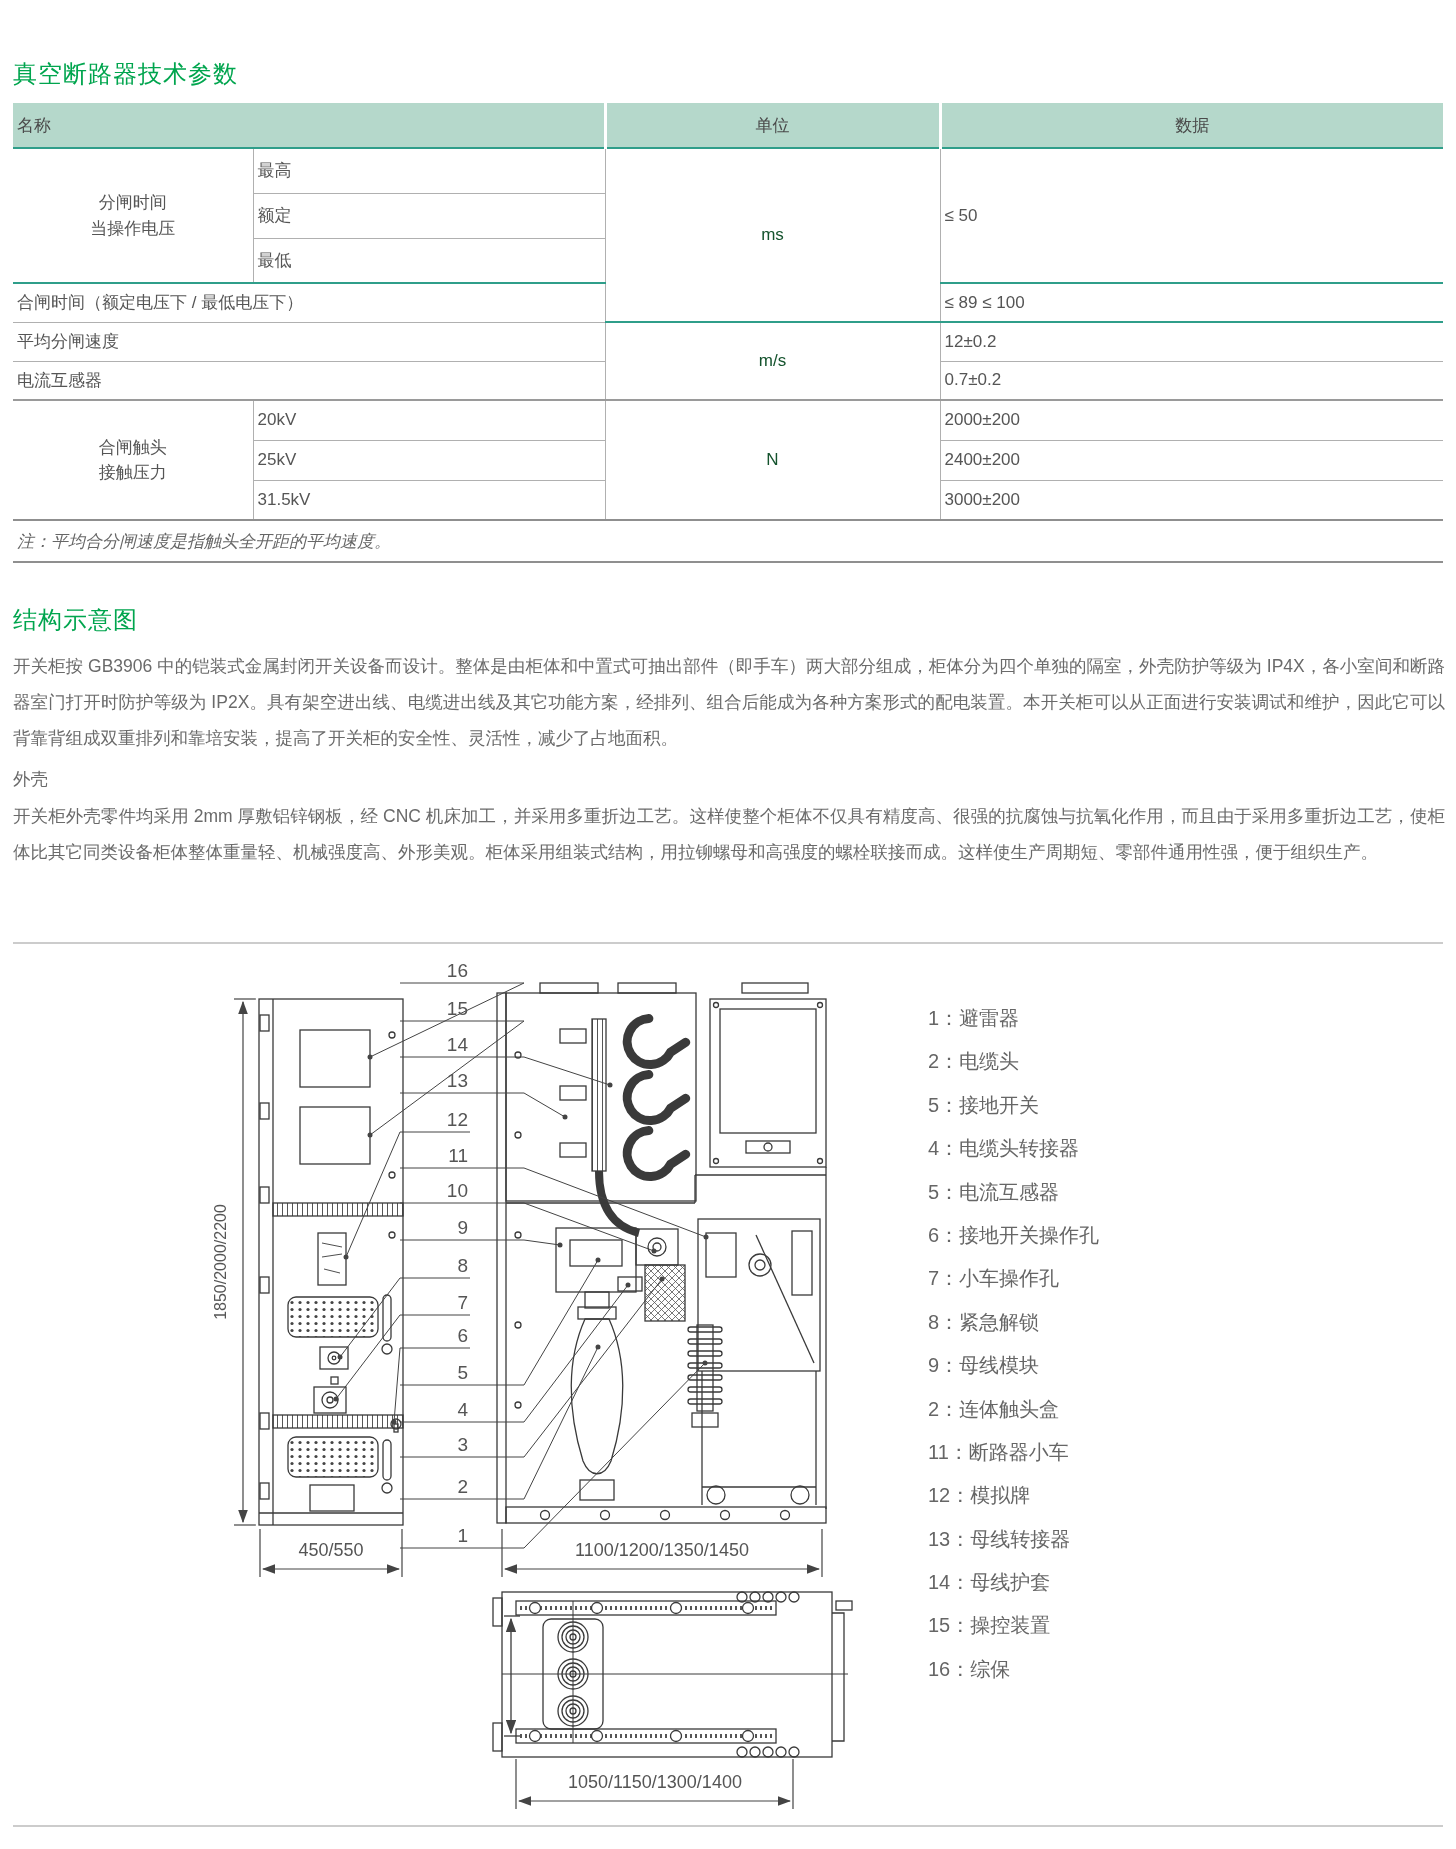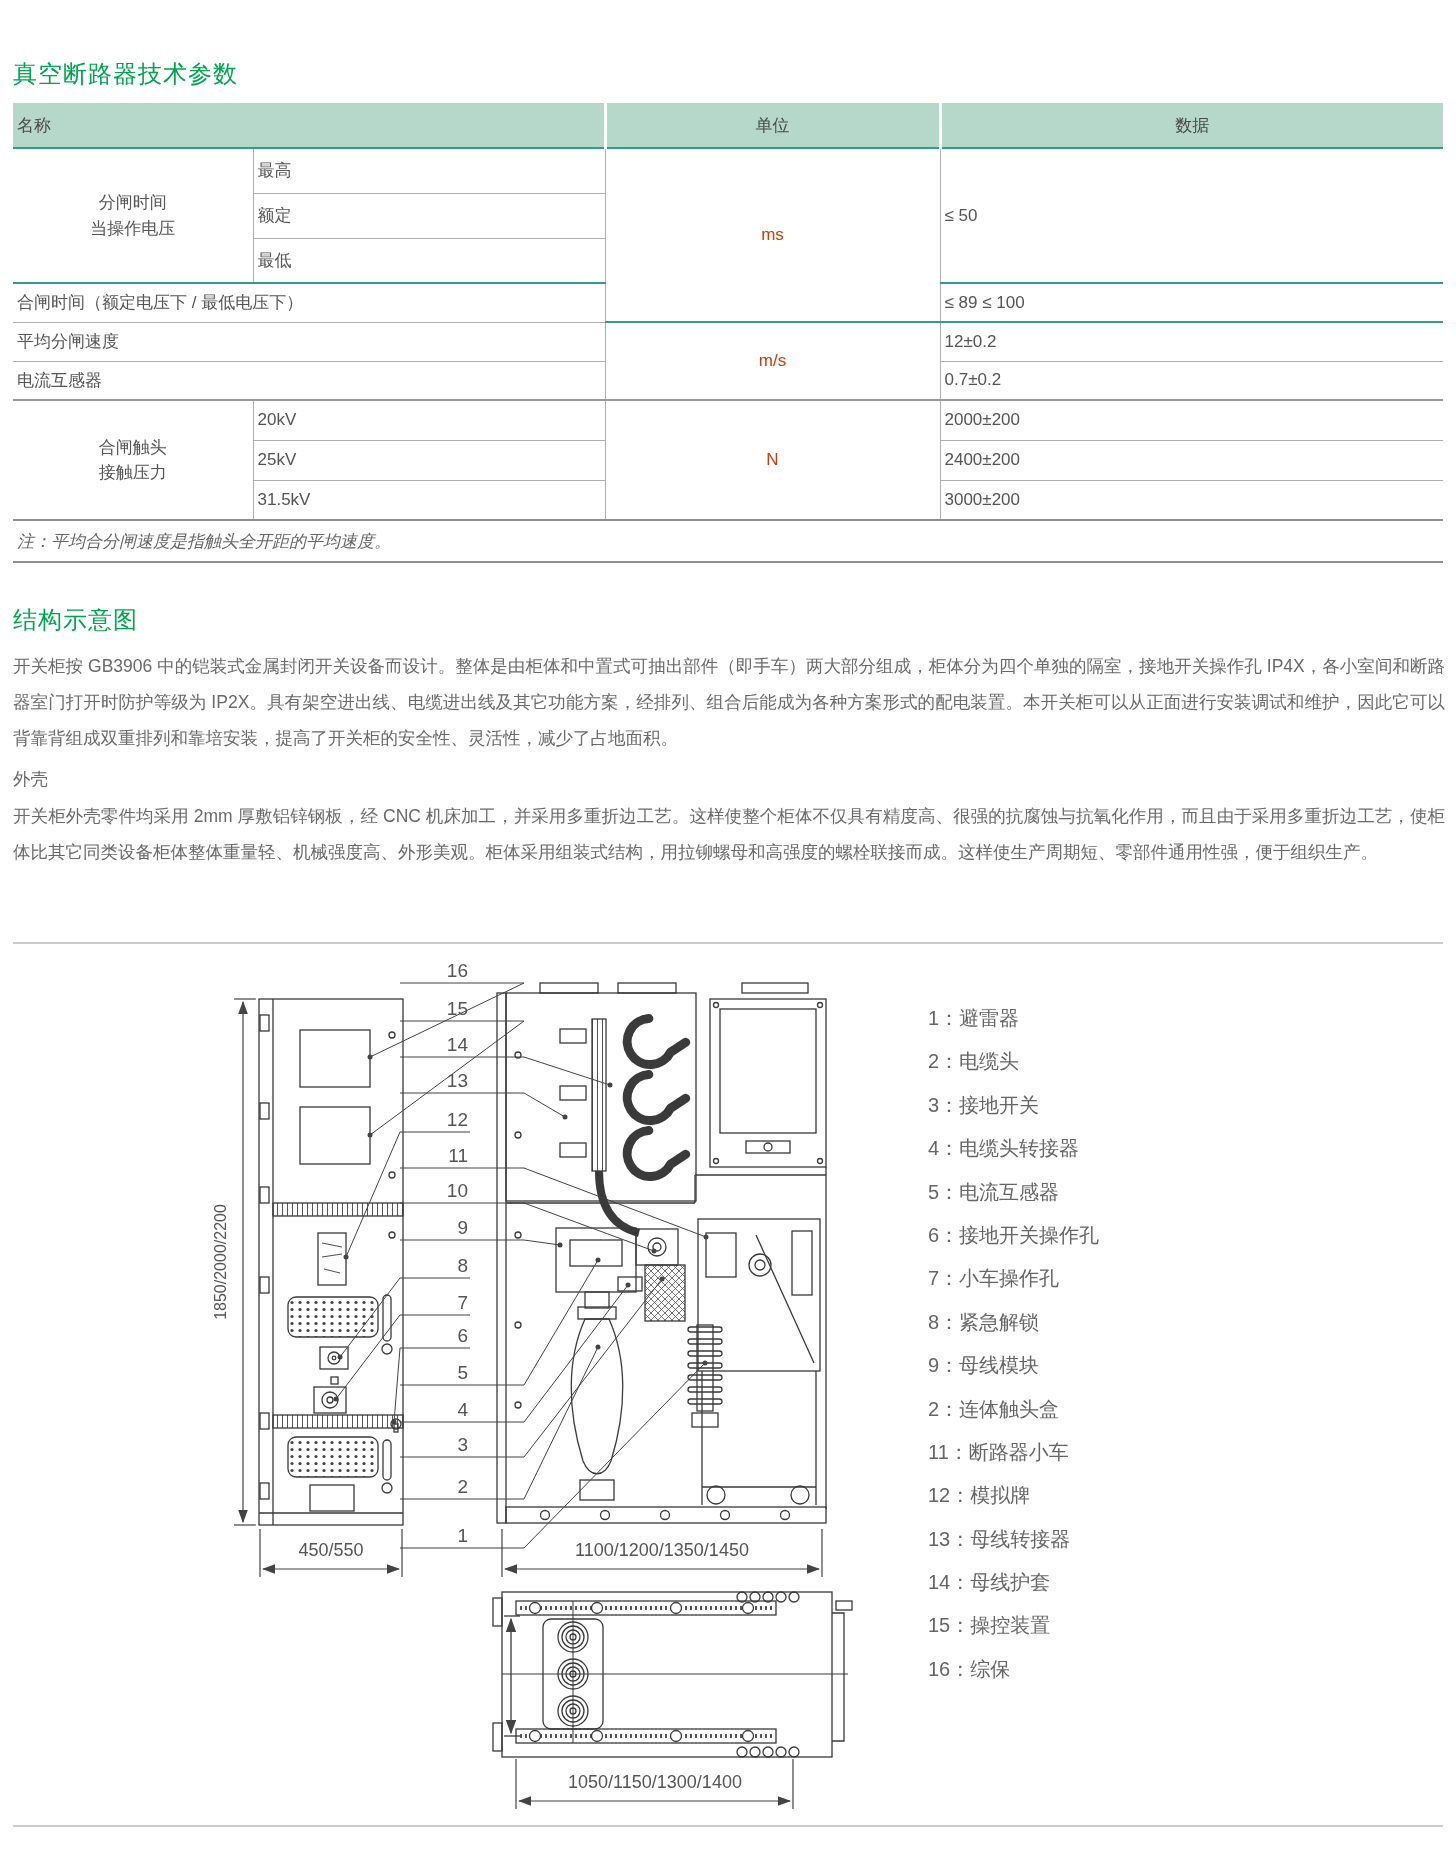--- a/index.html
+++ b/index.html
@@ -14,21 +14,21 @@
   table.spec{position:absolute;left:13px;top:103px;width:1430px;border-collapse:collapse;
     table-layout:fixed;font-size:17px;color:#555;}
   table.spec td,table.spec th{padding:4px;vertical-align:middle;}
   .hd{background:#b5d8cb;border-bottom:2px solid #2f9e8a;color:#4a4a4a;font-weight:normal;}
   .hd-name{text-align:left;padding-left:24px;}
   .hd-c{text-align:center;}
   .gapL{border-left:3px solid #fff;}
   .name-group{text-align:center;padding-left:24px;line-height:1.5;}
   .name-span{text-align:left;padding-left:24px;}
   .sub{text-align:left;padding-left:17px;}
-  .unit{text-align:center;color:#c2410c;}
+  .unit{text-align:center;color:#14532d;}
   .val{text-align:left;}
   .note{text-align:left;padding-left:17px;color:#666;font-style:italic;}
   .bl{border-left:1px solid #b0b0b0;}
   .br{border-right:1px solid #b0b0b0;}
   .bb-gray{border-bottom:1px solid #b0b0b0;}
   .bb-teal{border-bottom:2px solid #2f9e8a;}
   .bb-mid{border-bottom:2px solid #9a9a9a;}
   .bb-dark{border-bottom:2px solid #8f8f8f;}
   tr.h45{height:45px;} tr.h39{height:39px;} tr.h40{height:40px;} tr.h42{height:42px;}
   
@@ -102,21 +102,21 @@
     <td class="val bb-dark">3000±200</td>
   </tr>
   <tr class="h42">
     <td class="note bb-dark" colspan="4">注：平均合分闸速度是指触头全开距的平均速度。</td>
   </tr>
 </tbody>
   </table>
 
 <div class="abs green-title" style="top:604px;">结构示意图</div>
 
-<div class="abs body-text" style="top:648px;">开关柜按 GB3906 中的铠装式金属封闭开关设备而设计。整体是由柜体和中置式可抽出部件（即手车）两大部分组成，柜体分为四个单独的隔室，接地开关操作孔 IP4X，各小室间和断路器室门打开时防护等级为 IP2X。具有架空进出线、电缆进出线及其它功能方案，经排列、组合后能成为各种方案形式的配电装置。本开关柜可以从正面进行安装调试和维护，因此它可以背靠背组成双重排列和靠培安装，提高了开关柜的安全性、灵活性，减少了占地面积。</div>
+<div class="abs body-text" style="top:648px;">开关柜按 GB3906 中的铠装式金属封闭开关设备而设计。整体是由柜体和中置式可抽出部件（即手车）两大部分组成，柜体分为四个单独的隔室，外壳防护等级为 IP4X，各小室间和断路器室门打开时防护等级为 IP2X。具有架空进出线、电缆进出线及其它功能方案，经排列、组合后能成为各种方案形式的配电装置。本开关柜可以从正面进行安装调试和维护，因此它可以背靠背组成双重排列和靠培安装，提高了开关柜的安全性、灵活性，减少了占地面积。</div>
 <div class="abs body-text" style="top:761px;">外壳</div>
 <div class="abs body-text" style="top:798px;">开关柜外壳零件均采用 2mm 厚敷铝锌钢板，经 CNC 机床加工，并采用多重折边工艺。这样使整个柜体不仅具有精度高、很强的抗腐蚀与抗氧化作用，而且由于采用多重折边工艺，使柜体比其它同类设备柜体整体重量轻、机械强度高、外形美观。柜体采用组装式结构，用拉铆螺母和高强度的螺栓联接而成。这样使生产周期短、零部件通用性强，便于组织生产。</div>
 
 <div id="figure">
   <svg width="1456" height="914" viewBox="0 0 1456 914">
     <defs>
       <marker id="ah" markerWidth="11" markerHeight="8" refX="10" refY="4" orient="auto-start-reverse">
         <path d="M0,0 L11,4 L0,8 Z" fill="#444"></path>
       </marker>
       <pattern id="dots" width="8" height="7" patternUnits="userSpaceOnUse">
@@ -361,21 +361,21 @@
       <text x="468" y="481">4</text>
       <text x="468" y="516">3</text>
       <text x="468" y="558">2</text>
       <text x="468" y="607">1</text>
     </g>
   </svg>
 
   <div id="legend">
     <div class="legend-item">1：避雷器</div>
     <div class="legend-item">2：电缆头</div>
-    <div class="legend-item">3：接地开关</div>
+    <div class="legend-item">5：接地开关</div>
     <div class="legend-item">4：电缆头转接器</div>
     <div class="legend-item">5：电流互感器</div>
     <div class="legend-item">6：接地开关操作孔</div>
     <div class="legend-item">7：小车操作孔</div>
     <div class="legend-item">8：紧急解锁</div>
     <div class="legend-item">9：母线模块</div>
     <div class="legend-item">2：连体触头盒</div>
     <div class="legend-item">11：断路器小车</div>
     <div class="legend-item">12：模拟牌</div>
     <div class="legend-item">13：母线转接器</div>

